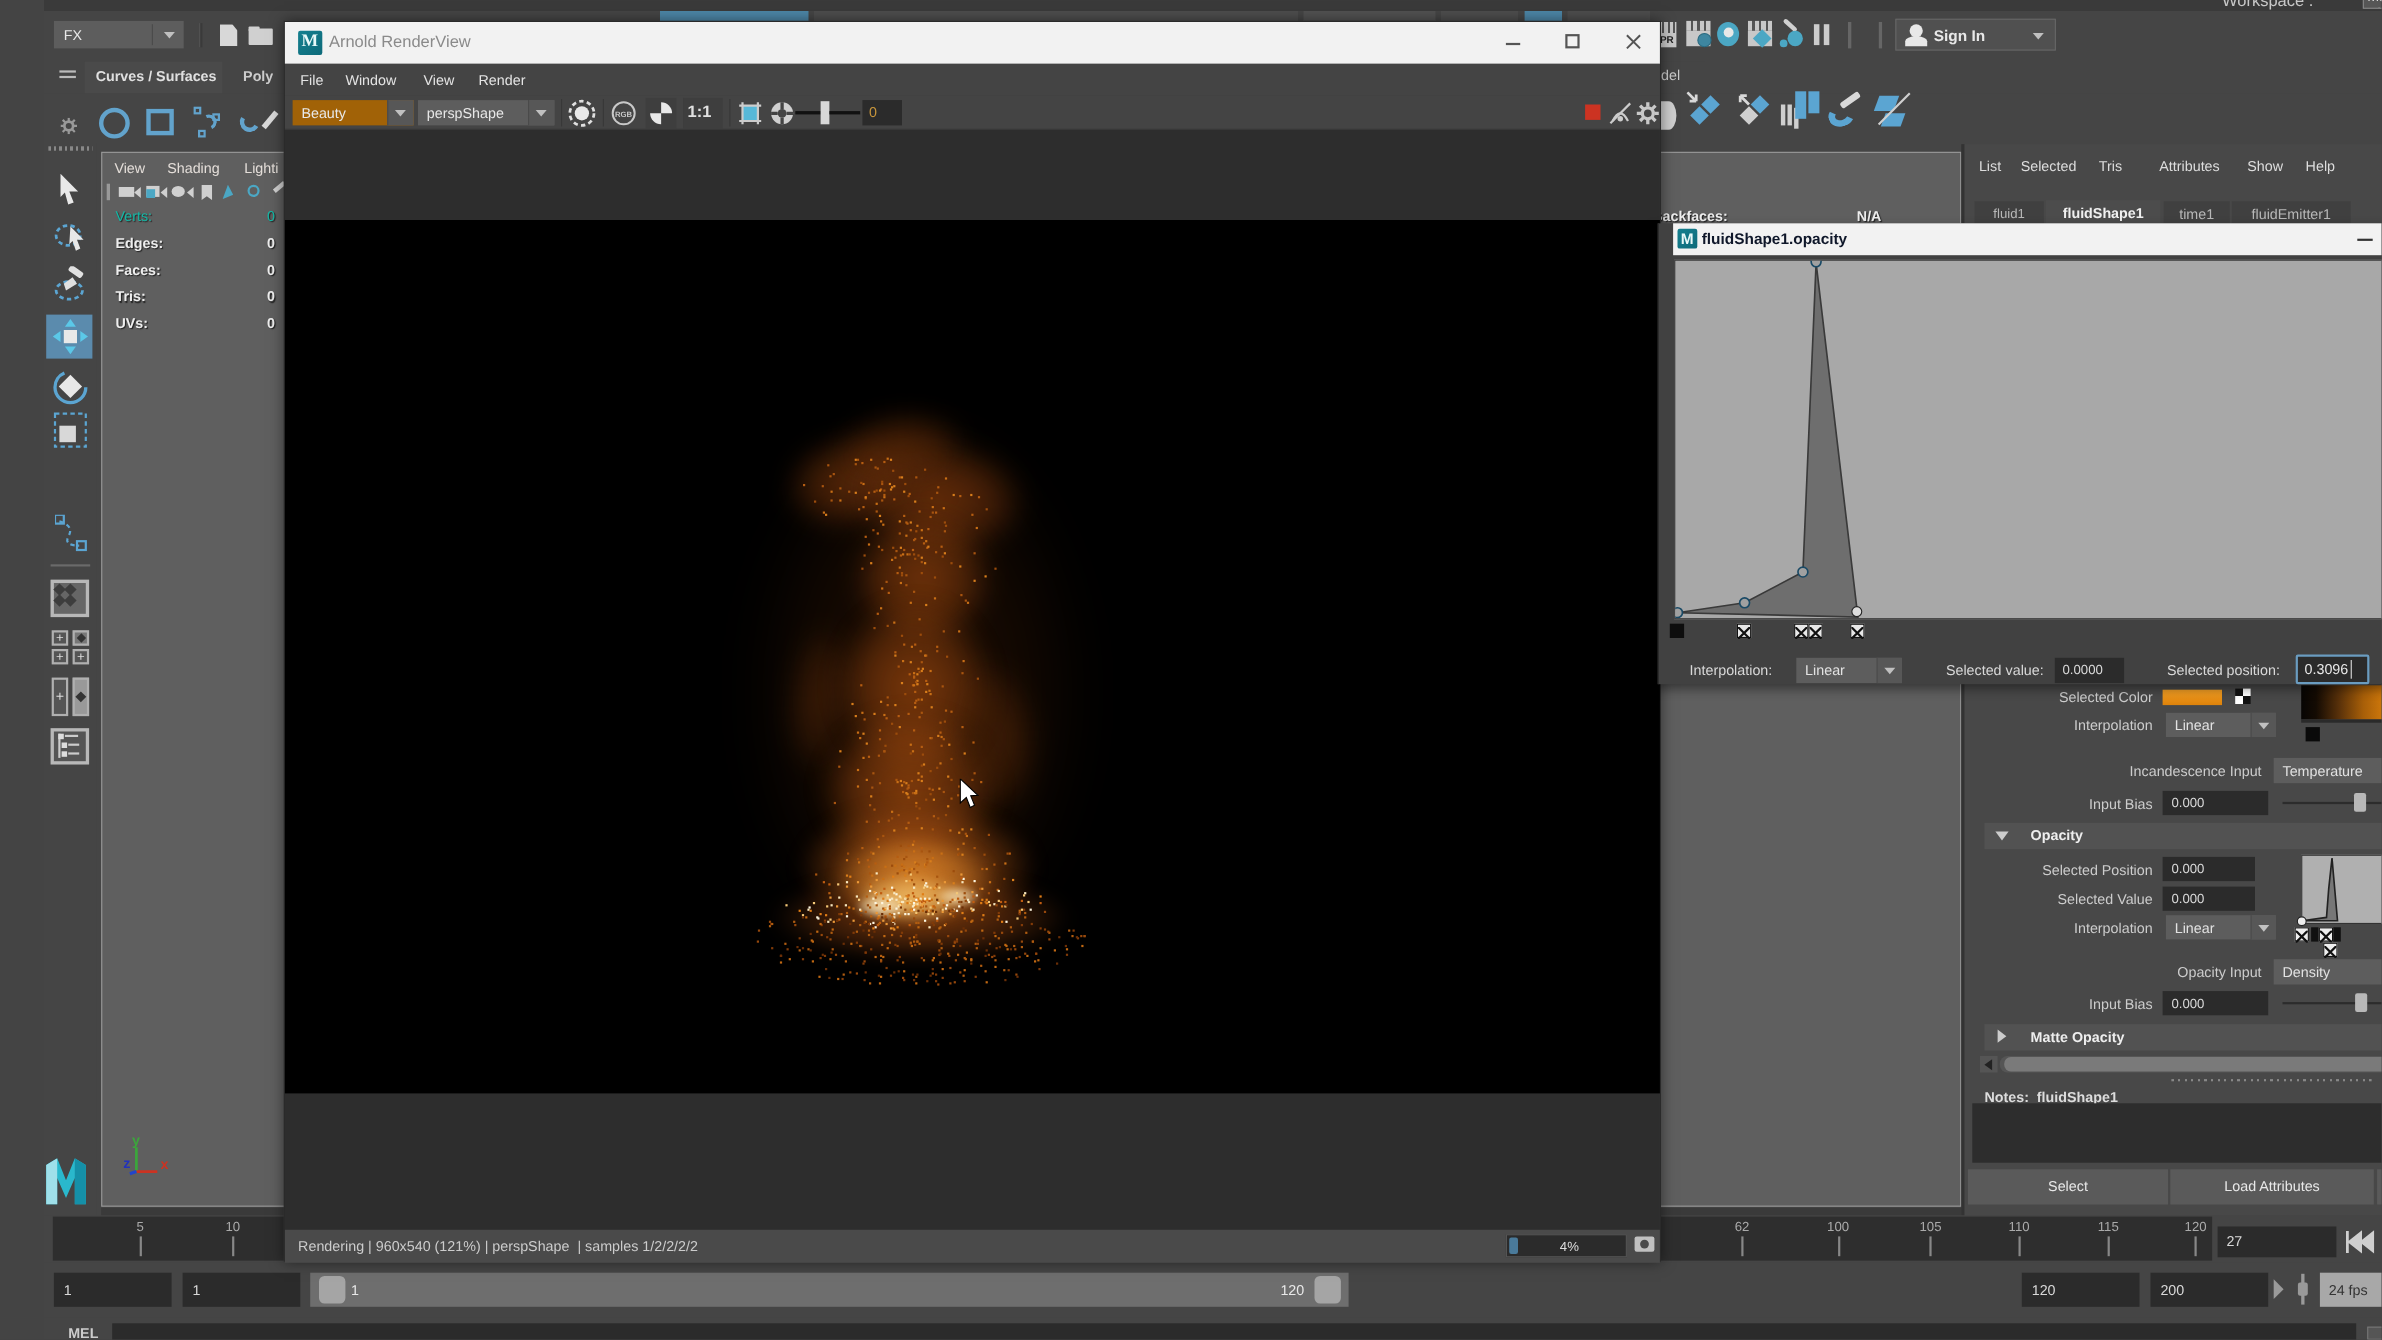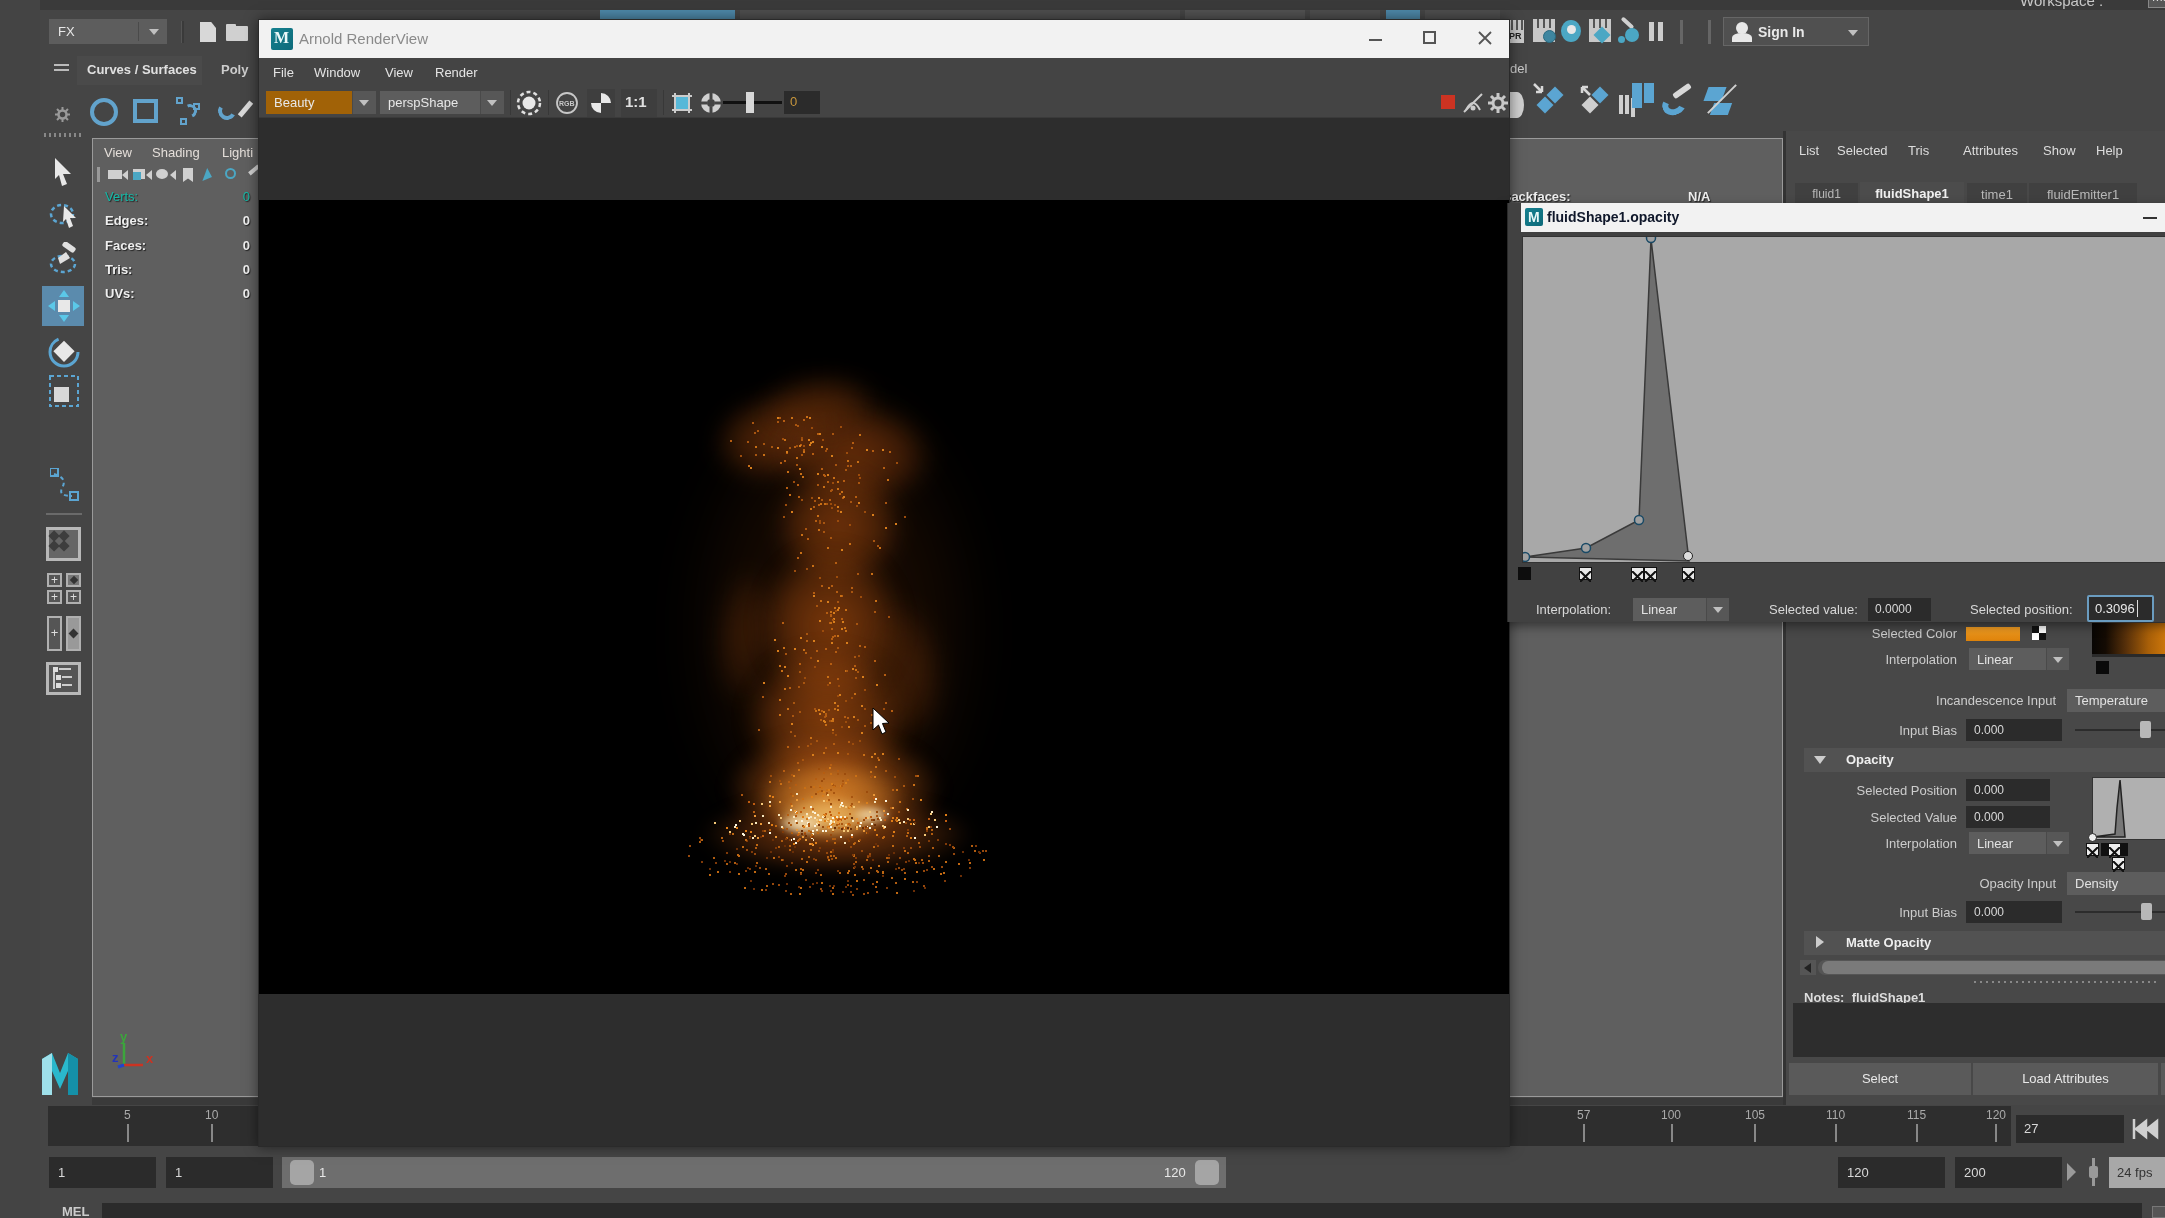--- a/index.html
+++ b/index.html
@@ -355,21 +355,21 @@
 <div class="abs" style="left:2121px;top:1063px;width:44px;height:32px;background:#5a5a5a;"></div>
 
 <div class="abs" style="left:0;top:1105px;width:2165px;height:43px;background:#454545;"></div>
 <div class="abs" style="left:8px;top:1106px;width:1963px;height:40px;background:#2e2e2e;"></div>
 
 <div class="abs" style="left:84px;top:1108px;color:#aaa;font-size:12px;">5</div>
 <div class="abs" style="left:165px;top:1108px;color:#aaa;font-size:12px;">10</div>
 <div class="abs" style="left:87px;top:1124px;width:2px;height:18px;background:#888;"></div>
 <div class="abs" style="left:171px;top:1124px;width:2px;height:18px;background:#888;"></div>
 
-<div class="abs" style="left:1537px;top:1108px;color:#aaa;font-size:12px;">57</div>
+<div class="abs" style="left:1537px;top:1108px;color:#aaa;font-size:12px;">62</div>
 <div class="abs" style="left:1621px;top:1108px;color:#aaa;font-size:12px;">100</div>
 <div class="abs" style="left:1705px;top:1108px;color:#aaa;font-size:12px;">105</div>
 <div class="abs" style="left:1786px;top:1108px;color:#aaa;font-size:12px;">110</div>
 <div class="abs" style="left:1867px;top:1108px;color:#aaa;font-size:12px;">115</div>
 <div class="abs" style="left:1946px;top:1108px;color:#aaa;font-size:12px;">120</div>
 <div class="abs" style="left:1543px;top:1124px;width:2px;height:18px;background:#888;"></div>
 <div class="abs" style="left:1631px;top:1124px;width:2px;height:18px;background:#888;"></div>
 <div class="abs" style="left:1714px;top:1124px;width:2px;height:18px;background:#888;"></div>
 <div class="abs" style="left:1795px;top:1124px;width:2px;height:18px;background:#888;"></div>
 <div class="abs" style="left:1876px;top:1124px;width:2px;height:18px;background:#888;"></div>
@@ -510,20 +510,30 @@
 <div style="position:absolute;left:498px;top:558px;width:148px;height:80px;background:radial-gradient(ellipse at center, rgba(238,148,48,0.72) 0%, rgba(238,148,48,0.43) 42%, rgba(238,148,48,0) 70%);filter:blur(6px);transform:rotate(0deg);"></div>
 <div style="position:absolute;left:516px;top:595px;width:104px;height:44px;background:radial-gradient(ellipse at center, rgba(252,205,115,0.78) 0%, rgba(252,205,115,0.47) 42%, rgba(252,205,115,0) 70%);filter:blur(5px);transform:rotate(0deg);"></div>
 <div style="position:absolute;left:518px;top:613px;width:48px;height:22px;background:radial-gradient(ellipse at center, rgba(255,242,205,0.82) 0%, rgba(255,242,205,0.49) 42%, rgba(255,242,205,0) 70%);filter:blur(3px);transform:rotate(0deg);"></div>
 <div style="position:absolute;left:592px;top:605px;width:40px;height:20px;background:radial-gradient(ellipse at center, rgba(255,238,195,0.78) 0%, rgba(255,238,195,0.47) 42%, rgba(255,238,195,0) 70%);filter:blur(3px);transform:rotate(0deg);"></div>
 <div style="position:absolute;left:0;top:0;width:2px;height:2px;box-shadow:541px 437px 0 #d87e1c,524px 447px 0 #c86f16,587px 470px 0 #a85510,576px 410px 0 #9c4c0c,595px 465px 0 #b55d12,554px 395px 0 #d87e1c,553px 365px 0 #c86f16,538px 357px 0 #b55d12,585px 427px 0 #c86f16,535px 370px 0 #9c4c0c,526px 453px 0 #a85510,576px 451px 0 #b55d12,560px 377px 0 #9c4c0c,546px 452px 0 #b55d12,569px 387px 0 #c86f16,573px 419px 0 #a85510,577px 376px 0 #9c4c0c,530px 487px 0 #b55d12,588px 517px 0 #b55d12,515px 439px 0 #d87e1c,544px 449px 0 #c86f16,577px 391px 0 #b55d12,574px 421px 0 #d87e1c,575px 407px 0 #c86f16,574px 418px 0 #d87e1c,578px 401px 0 #a85510,586px 470px 0 #c86f16,554px 440px 0 #d87e1c,563px 430px 0 #9c4c0c,614px 340px 0 #a85510,556px 510px 0 #c86f16,598px 519px 0 #a85510,571px 411px 0 #c86f16,578px 447px 0 #a85510,566px 448px 0 #b55d12,586px 430px 0 #c86f16,597px 423px 0 #a85510,518px 450px 0 #d87e1c,579px 407px 0 #d87e1c,578px 435px 0 #c86f16,581px 395px 0 #c86f16,596px 477px 0 #a85510,594px 516px 0 #d87e1c,554px 392px 0 #b55d12,599px 455px 0 #9c4c0c,578px 495px 0 #9c4c0c,525px 466px 0 #d87e1c,572px 438px 0 #b55d12,595px 456px 0 #a85510,561px 400px 0 #c86f16,574px 412px 0 #d87e1c,571px 422px 0 #c86f16,568px 476px 0 #c86f16,582px 428px 0 #d87e1c,615px 411px 0 #a85510,567px 412px 0 #b55d12,601px 396px 0 #9c4c0c,556px 320px 0 #b55d12,571px 415px 0 #b55d12,572px 385px 0 #b55d12,605px 446px 0 #b55d12,612px 373px 0 #c86f16,590px 324px 0 #9c4c0c,600px 445px 0 #b55d12,592px 387px 0 #b55d12,598px 373px 0 #a85510,562px 385px 0 #b55d12,571px 414px 0 #b55d12,629px 416px 0 #9c4c0c,540px 471px 0 #a85510,547px 433px 0 #a85510,615px 460px 0 #b55d12,572px 428px 0 #b55d12,580px 494px 0 #d87e1c,582px 349px 0 #d87e1c,574px 421px 0 #9c4c0c,598px 471px 0 #a85510,602px 505px 0 #d87e1c,560px 420px 0 #d87e1c,568px 401px 0 #d87e1c,590px 343px 0 #c86f16,592px 391px 0 #a85510,586px 409px 0 #c86f16,523px 422px 0 #b55d12,560px 320px 0 #9c4c0c,578px 409px 0 #d87e1c,572px 442px 0 #d87e1c,551px 457px 0 #9c4c0c,564px 331px 0 #a85510,570px 422px 0 #b55d12,568px 484px 0 #9c4c0c,557px 405px 0 #a85510,583px 421px 0 #d87e1c,592px 497px 0 #9c4c0c,575px 435px 0 #b55d12,582px 418px 0 #b55d12,547px 368px 0 #9c4c0c,616px 400px 0 #c86f16,582px 395px 0 #b55d12,576px 362px 0 #b55d12,576px 534px 0 #9c4c0c,503px 496px 0 #a85510,528px 475px 0 #d87e1c,596px 469px 0 #c86f16,623px 553px 0 #d87e1c,589px 541px 0 #b55d12,539px 546px 0 #a85510,587px 442px 0 #d87e1c,536px 584px 0 #b55d12,557px 450px 0 #b55d12,582px 585px 0 #b55d12,605px 508px 0 #9c4c0c,564px 572px 0 #b55d12,564px 520px 0 #d87e1c,551px 543px 0 #9c4c0c,566px 515px 0 #b55d12,565px 516px 0 #a85510,539px 569px 0 #c86f16,499px 529px 0 #a85510,593px 468px 0 #d87e1c,525px 488px 0 #c86f16,531px 531px 0 #a85510,544px 482px 0 #a85510,566px 568px 0 #a85510,583px 580px 0 #a85510,528px 508px 0 #c86f16,561px 519px 0 #b55d12,566px 513px 0 #b55d12,540px 511px 0 #a85510,572px 520px 0 #c86f16,602px 532px 0 #d87e1c,617px 484px 0 #d87e1c,564px 552px 0 #c86f16,534px 575px 0 #d87e1c,560px 513px 0 #d87e1c,520px 465px 0 #c86f16,547px 440px 0 #b55d12,573px 532px 0 #9c4c0c,557px 540px 0 #a85510,533px 515px 0 #a85510,593px 543px 0 #9c4c0c,558px 460px 0 #d87e1c,611px 522px 0 #a85510,539px 486px 0 #a85510,544px 482px 0 #a85510,522px 470px 0 #c86f16,605px 489px 0 #9c4c0c,586px 500px 0 #9c4c0c,578px 505px 0 #c86f16,575px 508px 0 #c86f16,572px 520px 0 #d87e1c,615px 553px 0 #d87e1c,520px 499px 0 #c86f16,528px 546px 0 #b55d12,600px 540px 0 #9c4c0c,625px 474px 0 #b55d12,555px 466px 0 #9c4c0c,520px 514px 0 #c86f16,578px 478px 0 #b55d12,605px 525px 0 #a85510,595px 493px 0 #c86f16,573px 529px 0 #c86f16,632px 510px 0 #b55d12,559px 509px 0 #d87e1c,573px 518px 0 #d87e1c,532px 523px 0 #d87e1c,574px 543px 0 #b55d12,575px 502px 0 #d87e1c,551px 537px 0 #c86f16,562px 510px 0 #b55d12,565px 521px 0 #d87e1c,555px 508px 0 #a85510,624px 508px 0 #9c4c0c,566px 524px 0 #c86f16,579px 485px 0 #9c4c0c,603px 476px 0 #d87e1c,570px 482px 0 #c86f16,589px 526px 0 #d87e1c,618px 557px 0 #a85510,586px 521px 0 #9c4c0c,543px 559px 0 #a85510,570px 520px 0 #a85510,612px 514px 0 #b55d12,573px 436px 0 #b55d12,573px 520px 0 #c86f16,566px 547px 0 #b55d12,571px 463px 0 #b55d12,582px 526px 0 #9c4c0c,534px 502px 0 #a85510,504px 482px 0 #d87e1c,569px 509px 0 #a85510,535px 448px 0 #d87e1c,578px 509px 0 #d87e1c,626px 502px 0 #a85510,564px 511px 0 #d87e1c,535px 535px 0 #a85510,553px 554px 0 #d87e1c,545px 477px 0 #9c4c0c,540px 463px 0 #b55d12,585px 516px 0 #b55d12,558px 273px 0 #d87e1c,599px 302px 0 #d87e1c,645px 316px 0 #9c4c0c,636px 323px 0 #d87e1c,574px 277px 0 #c86f16,584px 296px 0 #d87e1c,620px 347px 0 #c86f16,571px 290px 0 #a85510,570px 299px 0 #b55d12,571px 303px 0 #9c4c0c,532px 311px 0 #d87e1c,540px 268px 0 #d87e1c,542px 334px 0 #c86f16,628px 279px 0 #c86f16,542px 299px 0 #9c4c0c,587px 252px 0 #9c4c0c,571px 337px 0 #a85510,573px 282px 0 #9c4c0c,578px 281px 0 #c86f16,530px 294px 0 #c86f16,580px 293px 0 #b55d12,596px 296px 0 #b55d12,572px 289px 0 #a85510,568px 347px 0 #c86f16,534px 281px 0 #9c4c0c,552px 297px 0 #9c4c0c,548px 338px 0 #b55d12,588px 265px 0 #a85510,607px 249px 0 #d87e1c,561px 303px 0 #c86f16,546px 328px 0 #a85510,559px 329px 0 #c86f16,554px 306px 0 #b55d12,555px 300px 0 #a85510,613px 314px 0 #d87e1c,591px 265px 0 #b55d12,591px 301px 0 #a85510,597px 305px 0 #9c4c0c,575px 304px 0 #9c4c0c,565px 275px 0 #b55d12,564px 322px 0 #a85510,637px 262px 0 #9c4c0c,524px 316px 0 #9c4c0c,562px 299px 0 #a85510,578px 320px 0 #9c4c0c,626px 302px 0 #a85510,567px 303px 0 #a85510,558px 315px 0 #c86f16,598px 261px 0 #c86f16,605px 311px 0 #9c4c0c,584px 280px 0 #b55d12,538px 284px 0 #b55d12,544px 249px 0 #b55d12,558px 284px 0 #a85510,583px 297px 0 #b55d12,582px 291px 0 #c86f16,626px 327px 0 #d87e1c,578px 310px 0 #a85510,560px 322px 0 #9c4c0c,541px 352px 0 #c86f16,539px 296px 0 #b55d12,560px 233px 0 #d87e1c,581px 226px 0 #9c4c0c,613px 250px 0 #b55d12,630px 251px 0 #b55d12,527px 287px 0 #b55d12,551px 308px 0 #c86f16,578px 306px 0 #d87e1c,568px 274px 0 #d87e1c,559px 304px 0 #b55d12,526px 304px 0 #9c4c0c,544px 251px 0 #c86f16,624px 267px 0 #b55d12,521px 262px 0 #b55d12,572px 307px 0 #9c4c0c,581px 311px 0 #d87e1c,564px 286px 0 #c86f16,600px 277px 0 #9c4c0c,530px 247px 0 #a85510,559px 297px 0 #d87e1c,599px 282px 0 #a85510,578px 288px 0 #c86f16,565px 303px 0 #c86f16,586px 269px 0 #a85510,593px 242px 0 #b55d12,568px 281px 0 #b55d12,623px 249px 0 #d87e1c,592px 247px 0 #a85510,599px 274px 0 #9c4c0c,618px 345px 0 #a85510,617px 615px 0 #a85510,564px 614px 0 #c86f16,554px 586px 0 #c86f16,604px 554px 0 #c86f16,592px 596px 0 #a85510,607px 602px 0 #d87e1c,631px 607px 0 #a85510,588px 579px 0 #c86f16,494px 611px 0 #b55d12,578px 570px 0 #b55d12,521px 583px 0 #c86f16,656px 575px 0 #9c4c0c,567px 593px 0 #9c4c0c,633px 589px 0 #b55d12,528px 614px 0 #b55d12,538px 562px 0 #b55d12,569px 589px 0 #d87e1c,559px 568px 0 #9c4c0c,529px 581px 0 #b55d12,619px 559px 0 #c86f16,581px 585px 0 #d87e1c,635px 576px 0 #9c4c0c,571px 564px 0 #b55d12,569px 599px 0 #b55d12,527px 628px 0 #a85510,510px 595px 0 #d87e1c,574px 586px 0 #c86f16,560px 585px 0 #c86f16,586px 606px 0 #d87e1c,562px 587px 0 #c86f16,661px 599px 0 #d87e1c,564px 591px 0 #d87e1c,581px 587px 0 #c86f16,578px 552px 0 #d87e1c,482px 594px 0 #a85510,607px 591px 0 #9c4c0c,644px 585px 0 #a85510,545px 587px 0 #c86f16,536px 615px 0 #b55d12,551px 586px 0 #9c4c0c,588px 553px 0 #a85510,564px 578px 0 #a85510,612px 575px 0 #9c4c0c,532px 574px 0 #a85510,548px 545px 0 #a85510,637px 589px 0 #c86f16,567px 589px 0 #c86f16,572px 583px 0 #d87e1c,511px 575px 0 #9c4c0c,639px 611px 0 #9c4c0c,558px 591px 0 #c86f16,573px 616px 0 #a85510,520px 580px 0 #9c4c0c,604px 619px 0 #9c4c0c,560px 586px 0 #b55d12,549px 630px 0 #c86f16,571px 573px 0 #c86f16,590px 613px 0 #b55d12,533px 595px 0 #c86f16,547px 618px 0 #d87e1c,524px 570px 0 #b55d12,591px 605px 0 #b55d12,592px 603px 0 #a85510,543px 598px 0 #c86f16,565px 616px 0 #9c4c0c,640px 601px 0 #c86f16,531px 603px 0 #b55d12,531px 593px 0 #a85510,615px 576px 0 #d87e1c,570px 567px 0 #d87e1c,612px 556px 0 #d87e1c,575px 585px 0 #b55d12,611px 576px 0 #a85510,530px 587px 0 #b55d12,567px 592px 0 #a85510,626px 570px 0 #a85510,537px 622px 0 #a85510,586px 582px 0 #d87e1c,573px 630px 0 #b55d12,560px 590px 0 #c86f16,510px 581px 0 #c86f16,639px 558px 0 #9c4c0c,596px 575px 0 #c86f16,582px 623px 0 #a85510,574px 592px 0 #a85510,573px 584px 0 #a85510,531px 580px 0 #9c4c0c,571px 603px 0 #9c4c0c,589px 607px 0 #d87e1c,585px 573px 0 #9c4c0c,562px 580px 0 #9c4c0c,653px 598px 0 #9c4c0c,563px 595px 0 #d87e1c,583px 583px 0 #b55d12,596px 626px 0 #9c4c0c,571px 589px 0 #a85510,587px 617px 0 #c86f16,658px 575px 0 #b55d12,543px 625px 0 #9c4c0c,616px 566px 0 #c86f16,523px 627px 0 #d87e1c,556px 593px 0 #9c4c0c,617px 611px 0 #9c4c0c,579px 599px 0 #9c4c0c,578px 573px 0 #a85510,611px 571px 0 #c86f16,654px 584px 0 #c86f16,556px 578px 0 #b55d12,562px 590px 0 #a85510,647px 608px 0 #b55d12,523px 238px 0 #9c4c0c,504px 254px 0 #c86f16,528px 271px 0 #c86f16,562px 268px 0 #b55d12,564px 274px 0 #b55d12,493px 222px 0 #a85510,491px 267px 0 #d87e1c,544px 245px 0 #9c4c0c,525px 260px 0 #b55d12,504px 243px 0 #a85510,538px 225px 0 #a85510,542px 239px 0 #a85510,496px 254px 0 #a85510,547px 216px 0 #c86f16,537px 264px 0 #a85510,525px 239px 0 #c86f16,498px 230px 0 #a85510,481px 255px 0 #9c4c0c,540px 245px 0 #d87e1c,552px 227px 0 #9c4c0c,541px 244px 0 #b55d12,573px 233px 0 #a85510,495px 232px 0 #a85510,553px 253px 0 #b55d12,520px 217px 0 #a85510,550px 217px 0 #d87e1c,588px 260px 0 #c86f16,527px 251px 0 #d87e1c,518px 217px 0 #d87e1c,566px 250px 0 #9c4c0c,524px 220px 0 #b55d12,576px 264px 0 #a85510,550px 244px 0 #d87e1c,471px 240px 0 #b55d12,543px 276px 0 #c86f16,572px 255px 0 #d87e1c,535px 246px 0 #b55d12,518px 221px 0 #a85510,542px 254px 0 #a85510,558px 233px 0 #b55d12,563px 239px 0 #9c4c0c,600px 234px 0 #c86f16,567px 248px 0 #b55d12,536px 224px 0 #a85510,551px 242px 0 #d87e1c,553px 241px 0 #d87e1c,542px 237px 0 #9c4c0c,541px 273px 0 #c86f16,512px 246px 0 #a85510,518px 247px 0 #d87e1c,496px 246px 0 #c86f16,549px 239px 0 #d87e1c,537px 245px 0 #9c4c0c,527px 252px 0 #b55d12,488px 241px 0 #a85510,489px 265px 0 #c86f16,537px 257px 0 #c86f16,532px 217px 0 #c86f16,544px 219px 0 #b55d12,562px 246px 0 #d87e1c;"></div>
 <div style="position:absolute;left:0;top:0;width:2px;height:2px;box-shadow:477px 627px 0 #e07d16,531px 639px 0 #fdf6e0,555px 612px 0 #fdf6e0,573px 621px 0 #f4c878,557px 619px 0 #f4c878,553px 630px 0 #fdf6e0,551px 606px 0 #fdf6e0,567px 640px 0 #c05c10,498px 637px 0 #ea9838,521px 617px 0 #f4c878,495px 635px 0 #f4c878,607px 626px 0 #fdf6e0,574px 621px 0 #f8e8c0,571px 606px 0 #f8e8c0,614px 594px 0 #ea9838,568px 618px 0 #f4c878,534px 616px 0 #f8e8c0,671px 613px 0 #f4c878,579px 612px 0 #e07d16,615px 629px 0 #e07d16,544px 626px 0 #e07d16,565px 614px 0 #e07d16,599px 640px 0 #ea9838,558px 614px 0 #f8e8c0,568px 594px 0 #f4c878,542px 620px 0 #fdf6e0,534px 643px 0 #e07d16,651px 637px 0 #e07d16,566px 630px 0 #fdf6e0,546px 639px 0 #ea9838,576px 620px 0 #ea9838,624px 610px 0 #ea9838,614px 597px 0 #c05c10,501px 623px 0 #ea9838,654px 623px 0 #f4c878,582px 602px 0 #fdf6e0,503px 615px 0 #f8e8c0,556px 642px 0 #e07d16,493px 637px 0 #f8e8c0,599px 601px 0 #ea9838,557px 629px 0 #f8e8c0,586px 624px 0 #f4c878,571px 626px 0 #fdf6e0,637px 620px 0 #e07d16,637px 620px 0 #c05c10,573px 617px 0 #fdf6e0,633px 607px 0 #ea9838,571px 622px 0 #f8e8c0,540px 638px 0 #c05c10,558px 622px 0 #f4c878,581px 616px 0 #fdf6e0,537px 599px 0 #ea9838,549px 625px 0 #c05c10,544px 607px 0 #c05c10,573px 629px 0 #f4c878,648px 609px 0 #f8e8c0,669px 618px 0 #c05c10,536px 642px 0 #fdf6e0,580px 606px 0 #f4c878,537px 612px 0 #e07d16,601px 622px 0 #fdf6e0,567px 600px 0 #ea9838,566px 613px 0 #c05c10,564px 615px 0 #f4c878,626px 600px 0 #fdf6e0,648px 618px 0 #f4c878,502px 603px 0 #f4c878,604px 627px 0 #c05c10,552px 637px 0 #f8e8c0,492px 623px 0 #f4c878,569px 627px 0 #ea9838,541px 611px 0 #c05c10,578px 619px 0 #c05c10,675px 619px 0 #f4c878,553px 639px 0 #f8e8c0,484px 634px 0 #fdf6e0,585px 616px 0 #f8e8c0,538px 640px 0 #c05c10,563px 630px 0 #fdf6e0,558px 622px 0 #fdf6e0,510px 632px 0 #fdf6e0,552px 643px 0 #e07d16,578px 622px 0 #ea9838,610px 611px 0 #f4c878,571px 620px 0 #fdf6e0,543px 616px 0 #e07d16,568px 626px 0 #e07d16,592px 634px 0 #fdf6e0,580px 620px 0 #ea9838,572px 619px 0 #ea9838,455px 622px 0 #f4c878,621px 619px 0 #f8e8c0,491px 631px 0 #e07d16,549px 617px 0 #fdf6e0,532px 605px 0 #ea9838,585px 627px 0 #f4c878,625px 619px 0 #c05c10,669px 626px 0 #f4c878,495px 615px 0 #ea9838,516px 636px 0 #ea9838,623px 625px 0 #f4c878,612px 623px 0 #fdf6e0,570px 626px 0 #c05c10,536px 620px 0 #fdf6e0,615px 601px 0 #f8e8c0,625px 614px 0 #c05c10,483px 633px 0 #fdf6e0,640px 622px 0 #f4c878,534px 638px 0 #fdf6e0,520px 601px 0 #ea9838,535px 610px 0 #ea9838,553px 644px 0 #ea9838,547px 615px 0 #f4c878,571px 614px 0 #c05c10,597px 626px 0 #f4c878,578px 622px 0 #f4c878,557px 623px 0 #f8e8c0,632px 620px 0 #e07d16,665px 634px 0 #f4c878,593px 620px 0 #f8e8c0,573px 616px 0 #ea9838,470px 631px 0 #f4c878,480px 620px 0 #f4c878,576px 618px 0 #e07d16,608px 617px 0 #f4c878,583px 605px 0 #f8e8c0,617px 634px 0 #e07d16,578px 619px 0 #fdf6e0,494px 603px 0 #c05c10,531px 609px 0 #fdf6e0,585px 618px 0 #c05c10,553px 608px 0 #c05c10,476px 624px 0 #fdf6e0,581px 636px 0 #fdf6e0,677px 626px 0 #fdf6e0,536px 611px 0 #fdf6e0,579px 620px 0 #ea9838,604px 630px 0 #ea9838,570px 611px 0 #c05c10,509px 622px 0 #f8e8c0,583px 617px 0 #e07d16,589px 623px 0 #c05c10,577px 616px 0 #f8e8c0,590px 606px 0 #ea9838,667px 629px 0 #c05c10,539px 632px 0 #ea9838,512px 624px 0 #e07d16,583px 627px 0 #c05c10,573px 622px 0 #e07d16,586px 606px 0 #f4c878,625px 626px 0 #f8e8c0,581px 604px 0 #f8e8c0,578px 615px 0 #ea9838,590px 628px 0 #ea9838,597px 618px 0 #ea9838,588px 623px 0 #e07d16,651px 623px 0 #e07d16,579px 618px 0 #c05c10,592px 636px 0 #c05c10,637px 617px 0 #e07d16,503px 635px 0 #c05c10,543px 636px 0 #ea9838,559px 615px 0 #f4c878,579px 623px 0 #c05c10,568px 619px 0 #ea9838,655px 637px 0 #fdf6e0,547px 613px 0 #f8e8c0,654px 619px 0 #c05c10,552px 596px 0 #e07d16,575px 621px 0 #ea9838,486px 630px 0 #e07d16,570px 623px 0 #f8e8c0,611px 616px 0 #c05c10,522px 626px 0 #f8e8c0,550px 643px 0 #ea9838,581px 619px 0 #c05c10,467px 627px 0 #e07d16,588px 630px 0 #f4c878,565px 620px 0 #e07d16,538px 634px 0 #c05c10,606px 617px 0 #c05c10,644px 621px 0 #f8e8c0,559px 621px 0 #ea9838,547px 625px 0 #f8e8c0,616px 598px 0 #fdf6e0,634px 631px 0 #e07d16,581px 618px 0 #ea9838,576px 620px 0 #fdf6e0,553px 611px 0 #f8e8c0,563px 616px 0 #f8e8c0,537px 629px 0 #ea9838,496px 622px 0 #f8e8c0,686px 614px 0 #e07d16,548px 622px 0 #fdf6e0,537px 593px 0 #f8e8c0,650px 619px 0 #c05c10,628px 613px 0 #fdf6e0,584px 630px 0 #f4c878,561px 619px 0 #f8e8c0,686px 620px 0 #c05c10,510px 605px 0 #ea9838,513px 596px 0 #e07d16,575px 616px 0 #e07d16,597px 628px 0 #ea9838,672px 611px 0 #f8e8c0,610px 627px 0 #fdf6e0,560px 619px 0 #f8e8c0,553px 633px 0 #f8e8c0,598px 622px 0 #c05c10,624px 627px 0 #ea9838,555px 625px 0 #fdf6e0,567px 620px 0 #f4c878,555px 617px 0 #f8e8c0,475px 626px 0 #f8e8c0,594px 606px 0 #f4c878,633px 617px 0 #e07d16,489px 601px 0 #c05c10,620px 617px 0 #f8e8c0,585px 642px 0 #f8e8c0,564px 600px 0 #f4c878,553px 636px 0 #e07d16,600px 625px 0 #fdf6e0,510px 601px 0 #f8e8c0,545px 625px 0 #f4c878,572px 623px 0 #e07d16,545px 632px 0 #c05c10,639px 619px 0 #f4c878,519px 614px 0 #f8e8c0,545px 625px 0 #c05c10,551px 616px 0 #f8e8c0;"></div>
 <div style="position:absolute;left:0;top:0;width:2px;height:2px;box-shadow:488px 667px 0 #6a2e06,530px 639px 0 #803a08,710px 667px 0 #803a08,623px 675px 0 #6a2e06,527px 665px 0 #803a08,573px 651px 0 #6a2e06,514px 657px 0 #c06812,568px 656px 0 #b05c10,544px 650px 0 #c06812,536px 669px 0 #c06812,529px 622px 0 #96480c,490px 637px 0 #6a2e06,595px 666px 0 #6a2e06,613px 659px 0 #6a2e06,462px 637px 0 #b05c10,526px 638px 0 #803a08,550px 686px 0 #803a08,527px 665px 0 #6a2e06,541px 673px 0 #96480c,606px 626px 0 #803a08,679px 655px 0 #b05c10,501px 636px 0 #6a2e06,567px 652px 0 #96480c,571px 655px 0 #b05c10,470px 671px 0 #803a08,594px 663px 0 #96480c,509px 673px 0 #b05c10,608px 632px 0 #803a08,655px 622px 0 #6a2e06,523px 631px 0 #803a08,552px 634px 0 #c06812,685px 680px 0 #803a08,486px 670px 0 #803a08,618px 671px 0 #b05c10,669px 660px 0 #b05c10,616px 686px 0 #b05c10,454px 657px 0 #b05c10,478px 654px 0 #c06812,575px 642px 0 #c06812,572px 658px 0 #96480c,527px 637px 0 #c06812,539px 633px 0 #c06812,623px 637px 0 #c06812,653px 681px 0 #b05c10,519px 684px 0 #96480c,522px 640px 0 #b05c10,516px 647px 0 #803a08,600px 639px 0 #96480c,558px 632px 0 #c06812,628px 661px 0 #b05c10,659px 642px 0 #b05c10,619px 665px 0 #c06812,639px 667px 0 #96480c,699px 663px 0 #c06812,632px 677px 0 #b05c10,665px 687px 0 #6a2e06,591px 646px 0 #96480c,589px 670px 0 #c06812,571px 634px 0 #96480c,588px 627px 0 #6a2e06,546px 635px 0 #6a2e06,470px 633px 0 #6a2e06,642px 669px 0 #96480c,511px 651px 0 #6a2e06,553px 683px 0 #6a2e06,507px 657px 0 #6a2e06,618px 618px 0 #96480c,614px 646px 0 #c06812,648px 632px 0 #c06812,594px 643px 0 #c06812,588px 638px 0 #803a08,458px 671px 0 #c06812,588px 680px 0 #6a2e06,543px 669px 0 #c06812,561px 688px 0 #96480c,674px 668px 0 #c06812,690px 644px 0 #803a08,576px 657px 0 #c06812,634px 652px 0 #6a2e06,526px 690px 0 #803a08,693px 646px 0 #96480c,686px 661px 0 #c06812,487px 649px 0 #96480c,684px 672px 0 #c06812,519px 656px 0 #803a08,490px 668px 0 #803a08,571px 651px 0 #c06812,701px 675px 0 #6a2e06,513px 683px 0 #96480c,726px 650px 0 #96480c,671px 626px 0 #803a08,473px 633px 0 #c06812,490px 636px 0 #96480c,667px 669px 0 #803a08,636px 668px 0 #6a2e06,593px 654px 0 #803a08,611px 667px 0 #c06812,467px 652px 0 #803a08,608px 656px 0 #96480c,715px 650px 0 #b05c10,541px 668px 0 #b05c10,709px 659px 0 #6a2e06,659px 662px 0 #6a2e06,495px 653px 0 #96480c,660px 646px 0 #96480c,617px 670px 0 #b05c10,604px 693px 0 #96480c,586px 686px 0 #6a2e06,486px 639px 0 #c06812,618px 645px 0 #96480c,672px 666px 0 #96480c,516px 625px 0 #c06812,681px 673px 0 #c06812,580px 672px 0 #b05c10,533px 651px 0 #6a2e06,607px 659px 0 #b05c10,669px 655px 0 #96480c,507px 685px 0 #b05c10,669px 640px 0 #803a08,442px 661px 0 #803a08,596px 657px 0 #803a08,532px 662px 0 #803a08,617px 691px 0 #96480c,651px 647px 0 #96480c,657px 681px 0 #803a08,594px 667px 0 #96480c,672px 633px 0 #b05c10,491px 680px 0 #6a2e06,664px 685px 0 #96480c,559px 624px 0 #803a08,558px 669px 0 #803a08,562px 682px 0 #c06812,450px 668px 0 #6a2e06,610px 653px 0 #96480c,724px 659px 0 #c06812,637px 692px 0 #c06812,657px 671px 0 #c06812,467px 663px 0 #b05c10,522px 659px 0 #b05c10,594px 655px 0 #c06812,556px 659px 0 #96480c,663px 662px 0 #96480c,594px 654px 0 #b05c10,609px 630px 0 #803a08,523px 659px 0 #803a08,654px 690px 0 #6a2e06,570px 685px 0 #6a2e06,552px 639px 0 #6a2e06,602px 666px 0 #c06812,497px 644px 0 #c06812,519px 646px 0 #b05c10,593px 694px 0 #96480c,470px 661px 0 #6a2e06,592px 617px 0 #6a2e06,588px 684px 0 #96480c,553px 636px 0 #803a08,574px 655px 0 #b05c10,483px 646px 0 #c06812,505px 630px 0 #b05c10,495px 671px 0 #c06812,542px 658px 0 #b05c10,559px 650px 0 #96480c,648px 652px 0 #b05c10,646px 661px 0 #803a08,591px 691px 0 #803a08,573px 693px 0 #c06812,644px 668px 0 #803a08,673px 647px 0 #b05c10,623px 672px 0 #c06812,429px 655px 0 #96480c,542px 633px 0 #6a2e06,723px 650px 0 #96480c,615px 624px 0 #6a2e06,595px 642px 0 #b05c10,556px 672px 0 #803a08,694px 647px 0 #b05c10,607px 627px 0 #b05c10,686px 643px 0 #803a08,629px 654px 0 #6a2e06,719px 651px 0 #6a2e06,574px 685px 0 #6a2e06,694px 653px 0 #96480c,577px 624px 0 #b05c10,667px 630px 0 #803a08,442px 639px 0 #b05c10,597px 688px 0 #803a08,629px 657px 0 #96480c,591px 685px 0 #803a08,542px 630px 0 #6a2e06,456px 662px 0 #803a08,503px 630px 0 #803a08,506px 689px 0 #803a08,540px 693px 0 #c06812,546px 679px 0 #803a08,541px 672px 0 #c06812,608px 655px 0 #803a08,647px 635px 0 #b05c10,582px 628px 0 #6a2e06,613px 683px 0 #96480c,496px 665px 0 #6a2e06,656px 662px 0 #c06812,667px 627px 0 #c06812,500px 667px 0 #96480c,614px 619px 0 #803a08,645px 672px 0 #b05c10,586px 627px 0 #c06812,633px 645px 0 #c06812,568px 657px 0 #803a08,627px 687px 0 #803a08,535px 646px 0 #6a2e06,603px 627px 0 #6a2e06,562px 690px 0 #803a08,551px 631px 0 #b05c10,726px 650px 0 #96480c,716px 645px 0 #803a08,574px 655px 0 #b05c10,545px 633px 0 #96480c,679px 655px 0 #96480c,479px 673px 0 #c06812,547px 661px 0 #c06812,596px 661px 0 #b05c10,506px 668px 0 #b05c10,563px 626px 0 #96480c,712px 645px 0 #b05c10,720px 652px 0 #803a08,569px 659px 0 #c06812,463px 640px 0 #96480c,571px 690px 0 #6a2e06,497px 662px 0 #b05c10,604px 679px 0 #96480c,513px 639px 0 #6a2e06,551px 649px 0 #b05c10,501px 636px 0 #b05c10,532px 632px 0 #b05c10,602px 650px 0 #96480c,541px 687px 0 #c06812,510px 629px 0 #b05c10,595px 674px 0 #c06812,591px 628px 0 #6a2e06,496px 647px 0 #b05c10,525px 675px 0 #803a08,530px 645px 0 #b05c10,531px 693px 0 #b05c10,682px 666px 0 #96480c,624px 636px 0 #c06812,703px 651px 0 #6a2e06,575px 627px 0 #6a2e06,573px 687px 0 #b05c10,430px 645px 0 #96480c,579px 627px 0 #c06812,645px 650px 0 #c06812,494px 688px 0 #6a2e06,636px 682px 0 #b05c10,539px 639px 0 #b05c10,560px 647px 0 #803a08,475px 662px 0 #b05c10,441px 639px 0 #6a2e06,554px 658px 0 #803a08,539px 686px 0 #6a2e06,619px 636px 0 #6a2e06,645px 678px 0 #c06812,662px 659px 0 #b05c10,623px 671px 0 #c06812,578px 670px 0 #803a08,678px 639px 0 #803a08,573px 638px 0 #b05c10,682px 666px 0 #6a2e06,616px 643px 0 #6a2e06,552px 636px 0 #96480c,648px 629px 0 #803a08,450px 668px 0 #c06812,557px 682px 0 #6a2e06,588px 672px 0 #c06812,527px 683px 0 #6a2e06,612px 619px 0 #96480c,646px 622px 0 #96480c,465px 660px 0 #6a2e06,608px 692px 0 #96480c,549px 656px 0 #b05c10,573px 649px 0 #803a08,590px 624px 0 #c06812,655px 659px 0 #c06812,485px 687px 0 #c06812,492px 651px 0 #803a08,450px 674px 0 #c06812,609px 672px 0 #96480c,551px 636px 0 #b05c10,589px 640px 0 #803a08,526px 673px 0 #96480c,644px 647px 0 #803a08,654px 658px 0 #c06812,603px 668px 0 #96480c,633px 635px 0 #c06812,617px 681px 0 #c06812,607px 632px 0 #c06812,583px 691px 0 #6a2e06,479px 655px 0 #c06812,440px 637px 0 #96480c,561px 674px 0 #b05c10,710px 662px 0 #c06812,477px 663px 0 #6a2e06,672px 629px 0 #b05c10,531px 624px 0 #b05c10,664px 670px 0 #96480c,690px 628px 0 #96480c,637px 663px 0 #6a2e06,477px 648px 0 #6a2e06,649px 660px 0 #6a2e06,610px 655px 0 #803a08,627px 657px 0 #b05c10,549px 623px 0 #b05c10,440px 641px 0 #b05c10,487px 640px 0 #803a08,530px 649px 0 #b05c10,575px 638px 0 #b05c10,597px 680px 0 #c06812,636px 619px 0 #c06812,640px 657px 0 #96480c,525px 645px 0 #6a2e06,502px 689px 0 #c06812;"></div>
         </div>
  </div>
 
+ <div class="abs" style="left:0;top:1098px;width:1250px;height:30px;background:#4a4a4a;">
+  <span style="position:absolute;left:12px;top:7px;color:#cccccc;font-size:13px;">Rendering | 960x540 (121%) | perspShape&nbsp; | samples 1/2/2/2/2</span>
+  <div style="position:absolute;left:1110px;top:4px;width:110px;height:21px;background:#2b2b2b;border:1px solid #555;">
+    <span style="position:absolute;left:2px;top:2px;width:8px;height:15px;background:#4a7a9a;border-radius:2px;"></span>
+    <span style="position:absolute;left:48px;top:3px;color:#ddd;font-size:12px;">4%</span>
+  </div>
+  <div style="position:absolute;left:1227px;top:6px;width:18px;height:14px;background:#c0c0c0;border-radius:2px;">
+    <span style="position:absolute;left:5px;top:3px;width:8px;height:8px;background:#4a4a4a;border-radius:50%;"></span>
+  </div>
+ </div>
 
  <svg class="abs" style="left:612px;top:688px;" width="22" height="30">
    <path d="M2 0 L2 22 L7.5 17 L11 26 L15 24 L11.5 15.5 L18 15 Z" fill="#fff" stroke="#000" stroke-width="1"></path>
  </svg>
 </div>
 
 <div class="abs" style="left:1467px;top:203px;width:698px;height:419px;background:#414141;box-shadow:-4px 4px 10px rgba(0,0,0,0.45);border-left:1px solid #2a2a2a;">
 
  <div class="abs" style="left:13px;top:0;width:685px;height:29px;background:#f2f2f2;">
    <div style="position:absolute;left:4px;top:5px;width:18px;height:18px;background:linear-gradient(135deg,#15808f,#0d6a7a);border-radius:2px;">

